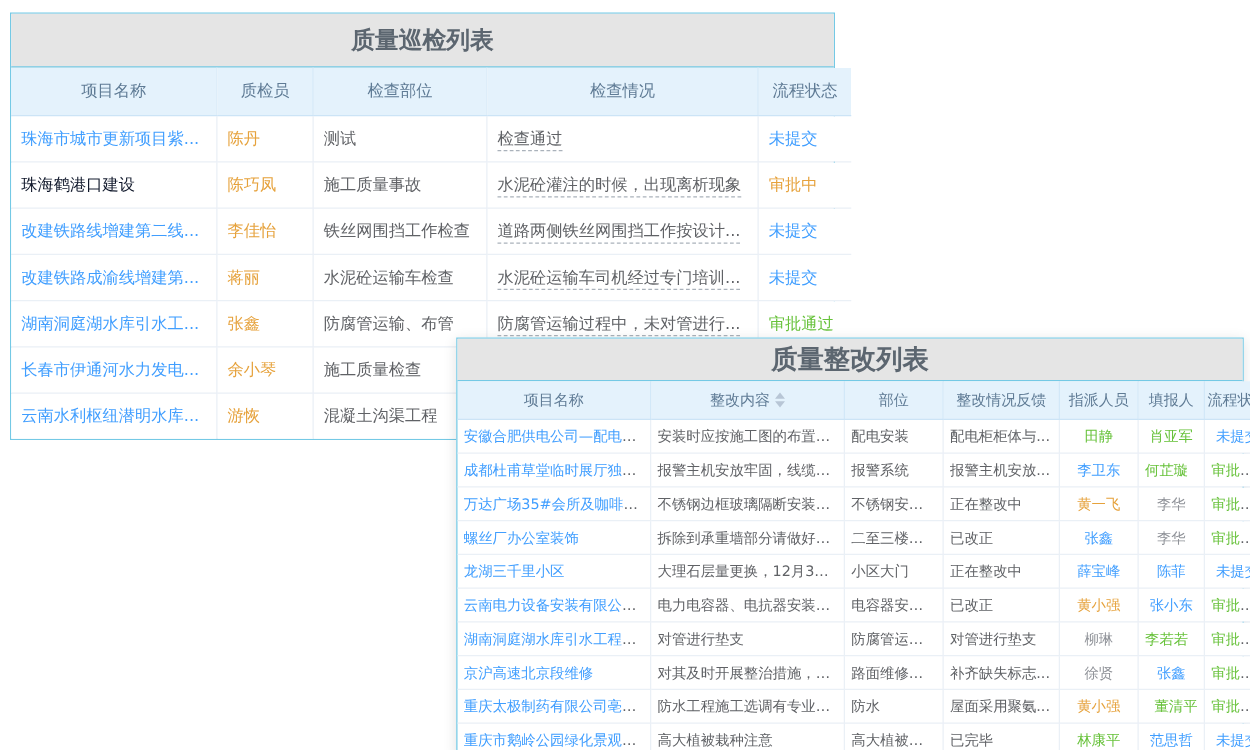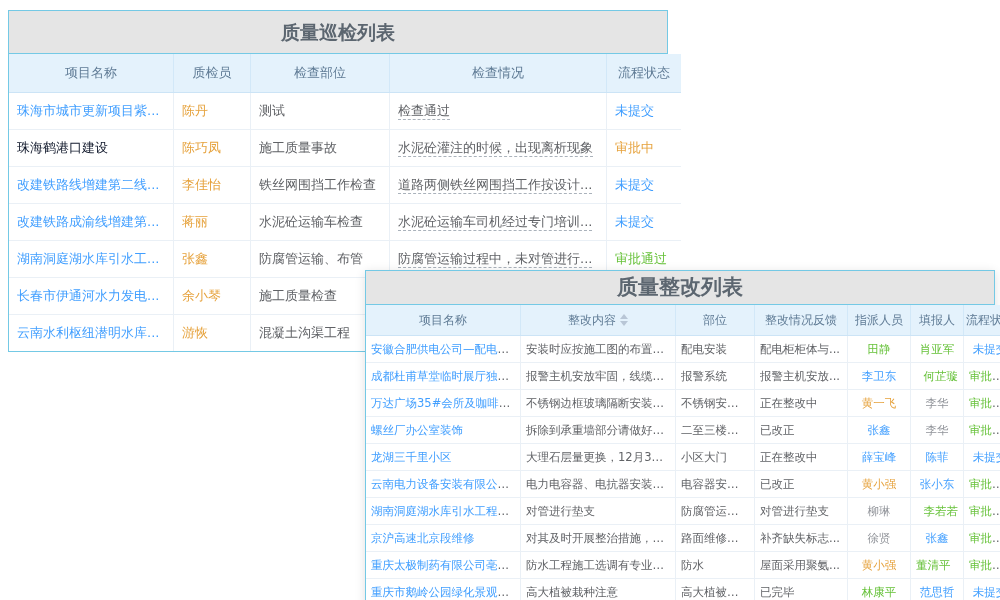--- a/index.html
+++ b/index.html
@@ -143,21 +143,21 @@
           <td style="text-align: center;"><span style="color: rgb(103, 194, 58);">田静</span></td>
           <td style="text-align: center;"><span style="color: rgb(103, 194, 58);">肖亚军</span></td>
           <td style="text-align: center;"><span style="color: rgb(64, 158, 255);">未提交</span></td>
         </tr>
         <tr>
           <td><span class="lnk" style="color: rgb(64, 158, 255);">成都杜甫草堂临时展厅独立展...</span></td>
           <td><span>报警主机安放牢固，线缆连接...</span></td>
           <td><span>报警系统</span></td>
           <td><span>报警主机安放...</span></td>
           <td style="text-align: center;"><span style="color: rgb(64, 158, 255);">李卫东</span></td>
-          <td style="text-align: right;"><span style="color: rgb(103, 194, 58);">何芷璇</span></td>
+          <td style="text-align: left;"><span style="color: rgb(103, 194, 58);">何芷璇</span></td>
           <td style="text-align: center;"><span style="color: rgb(103, 194, 58);">审批通过</span></td>
         </tr>
         <tr>
           <td><span class="lnk" style="color: rgb(64, 158, 255);">万达广场35#会所及咖啡厅空...</span></td>
           <td><span>不锈钢边框玻璃隔断安装不牢...</span></td>
           <td><span>不锈钢安装...</span></td>
           <td><span>正在整改中</span></td>
           <td style="text-align: center;"><span style="color: rgb(230, 162, 60);">黄一飞</span></td>
           <td style="text-align: center;"><span style="color: rgb(144, 147, 153);">李华</span></td>
           <td style="text-align: center;"><span style="color: rgb(103, 194, 58);">审批通过</span></td>
@@ -188,39 +188,39 @@
           <td style="text-align: center;"><span style="color: rgb(230, 162, 60);">黄小强</span></td>
           <td style="text-align: center;"><span style="color: rgb(64, 158, 255);">张小东</span></td>
           <td style="text-align: center;"><span style="color: rgb(103, 194, 58);">审批通过</span></td>
         </tr>
         <tr>
           <td><span class="lnk" style="color: rgb(64, 158, 255);">湖南洞庭湖水库引水工程施工1标</span></td>
           <td><span>对管进行垫支</span></td>
           <td><span>防腐管运输...</span></td>
           <td><span>对管进行垫支</span></td>
           <td style="text-align: center;"><span style="color: rgb(144, 147, 153);">柳琳</span></td>
-          <td style="text-align: right;"><span style="color: rgb(103, 194, 58);">李若若</span></td>
+          <td style="text-align: left;"><span style="color: rgb(103, 194, 58);">李若若</span></td>
           <td style="text-align: center;"><span style="color: rgb(103, 194, 58);">审批通过</span></td>
         </tr>
         <tr>
           <td><span class="lnk" style="color: rgb(64, 158, 255);">京沪高速北京段维修</span></td>
           <td><span>对其及时开展整治措施，桥头...</span></td>
           <td><span>路面维修检...</span></td>
           <td><span>补齐缺失标志...</span></td>
           <td style="text-align: center;"><span style="color: rgb(144, 147, 153);">徐贤</span></td>
           <td style="text-align: center;"><span style="color: rgb(64, 158, 255);">张鑫</span></td>
           <td style="text-align: center;"><span style="color: rgb(103, 194, 58);">审批通过</span></td>
         </tr>
         <tr>
           <td><span class="lnk" style="color: rgb(64, 158, 255);">重庆太极制药有限公司亳州中...</span></td>
           <td><span>防水工程施工选调有专业资质...</span></td>
           <td><span>防水</span></td>
           <td><span>屋面采用聚氨...</span></td>
           <td style="text-align: center;"><span style="color: rgb(230, 162, 60);">黄小强</span></td>
-          <td style="text-align: left;"><span style="color: rgb(103, 194, 58);">董清平</span></td>
+          <td style="text-align: right;"><span style="color: rgb(103, 194, 58);">董清平</span></td>
           <td style="text-align: center;"><span style="color: rgb(103, 194, 58);">审批通过</span></td>
         </tr>
         <tr>
           <td><span class="lnk" style="color: rgb(64, 158, 255);">重庆市鹅岭公园绿化景观提升...</span></td>
           <td><span>高大植被栽种注意</span></td>
           <td><span>高大植被栽种</span></td>
           <td><span>已完毕</span></td>
           <td style="text-align: center;"><span style="color: rgb(103, 194, 58);">林康平</span></td>
           <td style="text-align: center;"><span style="color: rgb(64, 158, 255);">范思哲</span></td>
           <td style="text-align: center;"><span style="color: rgb(64, 158, 255);">未提交</span></td>

